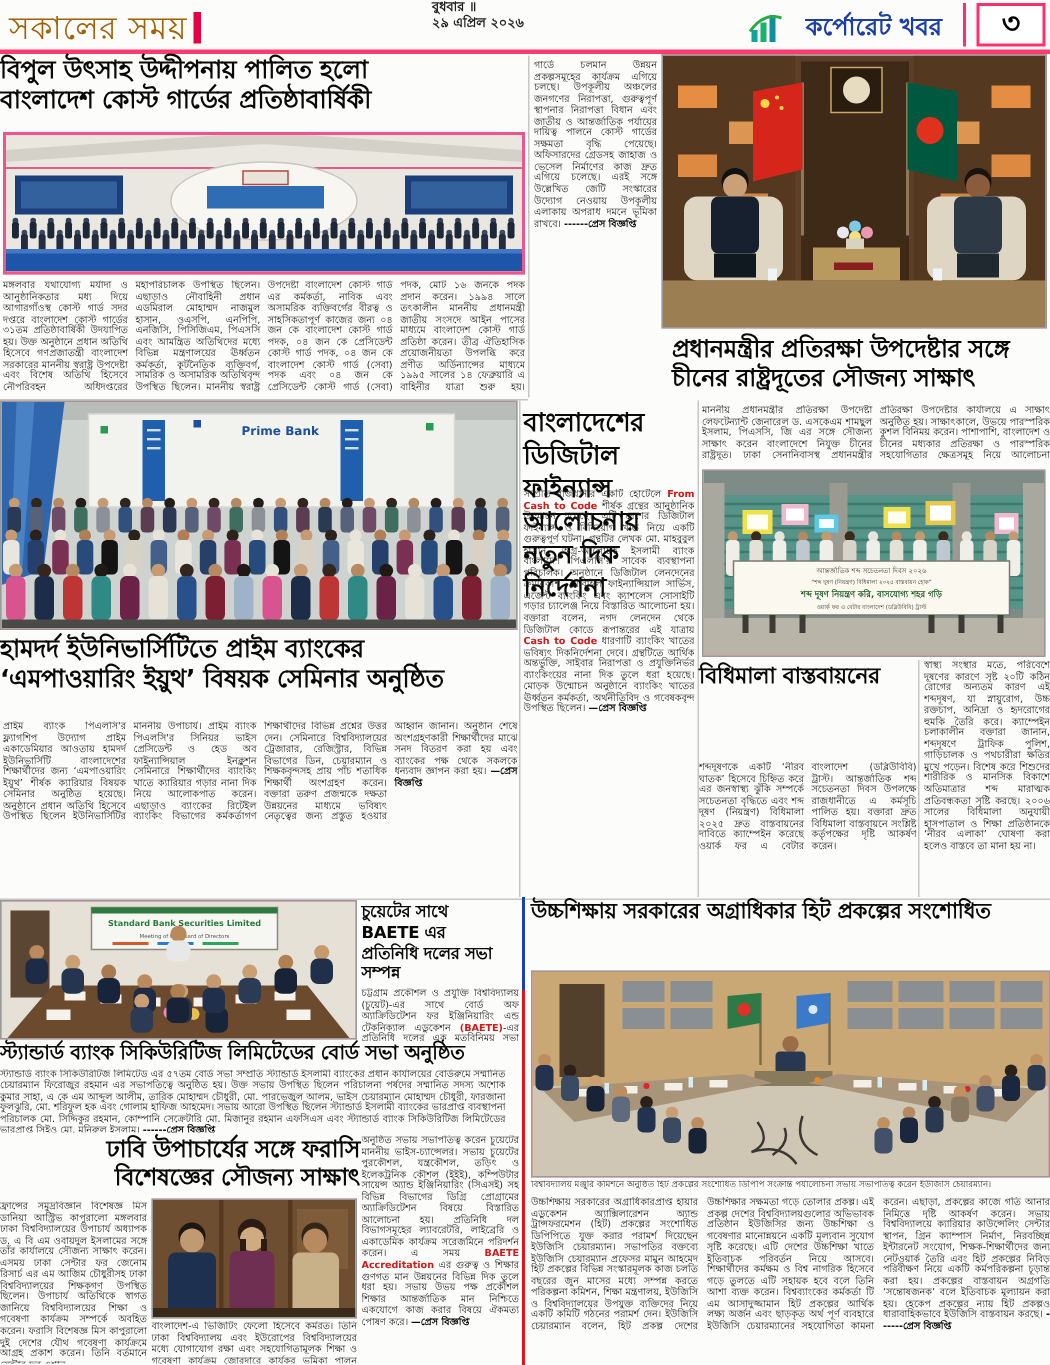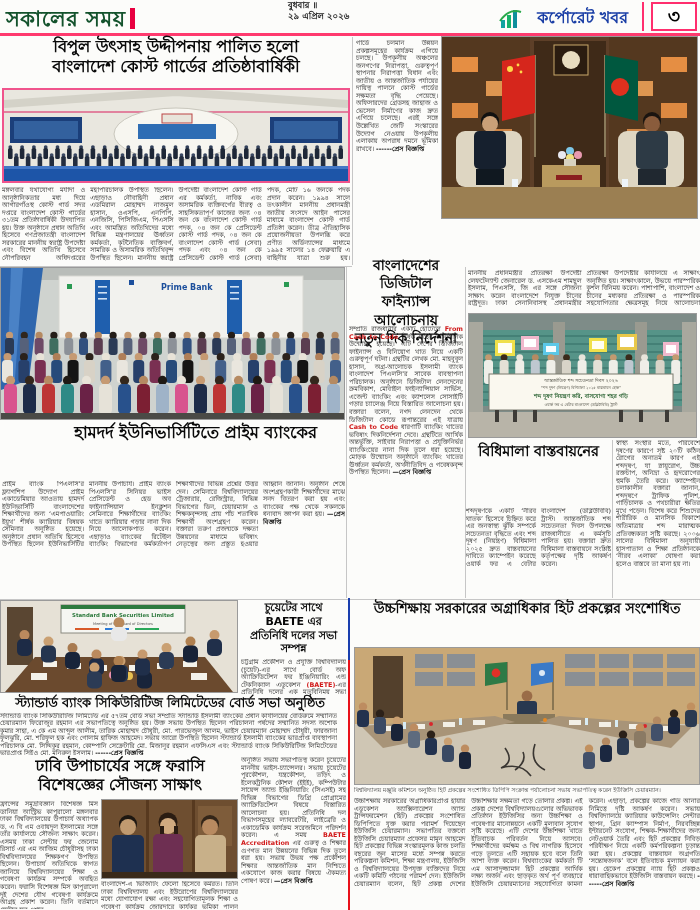--- a/index.html
+++ b/index.html
@@ -1,31 +1,31 @@
 <!DOCTYPE html>
 <html><head>
 <meta charset="utf-8">
 <style>
 *{margin:0;padding:0;box-sizing:border-box}
 html,body{background:#9a9a9a}
 body{font-family:"DejaVu Sans","Liberation Sans",sans-serif}
 #page{position:relative;width:700px;height:910px;margin:0 auto;background:#fcfcfa;overflow:hidden;color:#111}
 .abs{position:absolute}
-.hl{font-weight:bold;text-align:center;line-height:1.2;color:#090909;letter-spacing:-.2px}
+.hl{font-weight:bold;line-height:1.2;color:#090909;letter-spacing:-.2px}
 .body{font-size:6.4px;line-height:1.18;text-align:justify;color:#1d1d1d;overflow:hidden}
 .c4{column-count:4;column-gap:5px}
 .c3{column-count:3;column-gap:6px}
 .c2{column-count:2;column-gap:5px}
 .sign{font-weight:bold;color:#000}
 .red{color:#d11a1a;font-weight:bold}
 .vline{background:#c6c6c6;width:1px}
 .hline{background:#c6c6c6;height:1px}
 .ph{border:1px solid #9a9a9a;background:#fca5a5;overflow:hidden}
 .ph svg{display:block}
-#masthead{left:6px;top:3px;font-size:21px;font-weight:bold;color:#14532d;letter-spacing:.5px}
+#masthead{left:6px;top:3px;font-size:21px;font-weight:normal;color:#a16207;letter-spacing:.5px}
 #masthead .bar{display:inline-block;width:5px;height:21px;background:#e80040;vertical-align:-3px;margin-left:4px}
 #dateblock{left:288px;top:0;width:90px;text-align:left;font-size:8.6px;font-weight:bold;line-height:1.25;color:#222}
 #corplogo{right:72px;top:5px;display:flex;align-items:center;gap:14px}
 #corplogo .t{font-size:16px;font-weight:bold;color:#1b3fa6}
 #pagebox{right:3px;top:2px;width:46px;height:29px;border:2.5px solid #ff2e6e;background:#fff;text-align:center;font-size:19px;font-weight:bold;line-height:24px;color:#000}
 #pageboxline{right:56px;top:2px;width:2px;height:29px;background:#ff2e6e}
 #headrule{left:0;top:33px;width:700px;height:2.5px;background:#ff3a6e}
 </style>
 </head>
 <body>
@@ -240,20 +240,24 @@
       <g>
         <circle cx="120" cy="118" r="4" fill="#e8e8f0"></circle>
           <circle cx="128" cy="114" r="4" fill="#7ec8e8"></circle>
           <circle cx="136" cy="118" r="4" fill="#e89ab0"></circle>
           <circle cx="128" cy="121" r="4" fill="#f0e080"></circle>
         <rect x="122" y="122" width="12" height="7" fill="#d8d2c0"></rect>
       </g>
       <rect x="70" y="142" width="6" height="8" fill="#eef4f8"></rect>
         <rect x="180" y="142" width="6" height="8" fill="#eef4f8"></rect>
     </svg>
+  </div>
+  <div class="abs hl" style="left:448px;top:223px;width:252px;font-size:16px">
+    <div>প্রধানমন্ত্রীর প্রতিরক্ষা উপদেষ্টার সঙ্গে</div>
+    <div>চীনের রাষ্ট্রদূতের সৌজন্য সাক্ষাৎ</div>
   </div>
   <div class="abs body c2" style="left:468px;top:270px;width:232px;height:42px"><span>মাননীয় প্রধানমন্ত্রীর প্রতিরক্ষা উপদেষ্টা লেফটেন্যান্ট জেনারেল ড. এসকেএম শামছুল ইসলাম, পিএসসি, জি এর সঙ্গে সৌজন্য সাক্ষাৎ করেন বাংলাদেশে নিযুক্ত চীনের রাষ্ট্রদূত। ঢাকা সেনানিবাসস্থ প্রধানমন্ত্রীর প্রতিরক্ষা উপদেষ্টার কার্যালয়ে এ সাক্ষাৎ অনুষ্ঠিত হয়। সাক্ষাৎকালে, উভয়ে পারস্পরিক কুশল বিনিময় করেন। পাশাপাশি, বাংলাদেশ ও চীনের মধ্যকার প্রতিরক্ষা ও পারস্পরিক সহযোগিতার ক্ষেত্রসমূহ নিয়ে আলোচনা করেন এবং দুই দেশের বন্ধুত্বপূর্ণ সম্পর্কের খাতকে আরো সুদৃঢ় করার ব্যাপারে আশাবাদ ব্যক্ত করেন। </span></div>
 
   <div class="abs hline" style="left:0;top:265.5px;width:352px"></div>
   <div class="abs ph" style="left:0;top:267px;width:345px;height:153px">
     <svg id="pb-svg" width="343" height="151" viewBox="0 0 343 151">
       <rect width="343" height="151" fill="#cfd3cf"></rect>
       <rect width="343" height="12" fill="#b9bdb9"></rect>
       <polygon points="0,0 42,0 28,112 0,122" fill="#2f66ad"></polygon>
       <polygon points="10,0 22,0 14,110 6,112" fill="#4a82c6"></polygon>
@@ -394,25 +398,26 @@
           <circle cx="313.5" cy="112.4" r="4.6" fill="#33271d"></circle>
           <rect x="307" y="116" width="13" height="30" rx="4.333333333333333" fill="#7c1f33"></rect>
           <circle cx="332.5" cy="112.4" r="4.6" fill="#b58a62"></circle>
           <rect x="326" y="116" width="13" height="30" rx="4.333333333333333" fill="#9fb3c8"></rect>
         </g>
       <rect x="0" y="145" width="343" height="6" fill="#4a4a46"></rect>
     </svg>
   </div>
   <div class="abs hl" style="left:0;top:423px;width:391px;font-size:16.5px">
     <div>হামদর্দ ইউনিভার্সিটিতে প্রাইম ব্যাংকের</div>
+    <div>‘এমপাওয়ারিং ইয়ুথ’ বিষয়ক সেমিনার অনুষ্ঠিত</div>
   </div>
   <div class="abs body c4" style="left:2px;top:481px;width:343px;height:116px"><span>প্রাইম ব্যাংক পিএলসি'র ফ্ল্যাগশিপ উদ্যোগ প্রাইম একাডেমিয়ার আওতায় হামদর্দ ইউনিভার্সিটি বাংলাদেশের শিক্ষার্থীদের জন্য ‘এমপাওয়ারিং ইয়ুথ’ শীর্ষক ক্যারিয়ার বিষয়ক সেমিনার অনুষ্ঠিত হয়েছে। অনুষ্ঠানে প্রধান অতিথি হিসেবে উপস্থিত ছিলেন ইউনিভার্সিটির মাননীয় উপাচার্য। প্রাইম ব্যাংক পিএলসি'র সিনিয়র ভাইস প্রেসিডেন্ট ও হেড অব ফাইন্যান্সিয়াল ইনক্লুশন সেমিনারে শিক্ষার্থীদের ব্যাংকিং খাতে ক্যারিয়ার গড়ার নানা দিক নিয়ে আলোকপাত করেন। এছাড়াও ব্যাংকের রিটেইল ব্যাংকিং বিভাগের কর্মকর্তাগণ শিক্ষার্থীদের বিভিন্ন প্রশ্নের উত্তর দেন। সেমিনারে বিশ্ববিদ্যালয়ের ট্রেজারার, রেজিস্ট্রার, বিভিন্ন বিভাগের ডিন, চেয়ারম্যান ও শিক্ষকবৃন্দসহ প্রায় পাঁচ শতাধিক শিক্ষার্থী অংশগ্রহণ করেন। বক্তারা তরুণ প্রজন্মকে দক্ষতা উন্নয়নের মাধ্যমে ভবিষ্যৎ নেতৃত্বের জন্য প্রস্তুত হওয়ার আহ্বান জানান। অনুষ্ঠান শেষে অংশগ্রহণকারী শিক্ষার্থীদের মাঝে সনদ বিতরণ করা হয় এবং ব্যাংকের পক্ষ থেকে সকলকে ধন্যবাদ জ্ঞাপন করা হয়। </span><span class="sign">—প্রেস বিজ্ঞপ্তি</span></div>
 
   <div class="abs vline" style="left:346px;top:267px;height:331px"></div>
-  <div class="abs hl" style="left:349px;top:256px;width:114px;font-size:14px;line-height:1.3">
+  <div class="abs hl" style="left:349px;top:271px;width:114px;font-size:17px;line-height:1.3">
     <div>বাংলাদেশের ডিজিটাল</div>
     <div>ফাইন্যান্স আলোচনায়</div>
     <div>নতুন দিক নির্দেশনা</div>
   </div>
   <div class="abs body" style="left:349px;top:326px;width:114px;height:271px">
     <span>সম্প্রতি রাজধানীর একটি হোটেলে </span><span class="red">From Cash to Code</span><span> শীর্ষক গ্রন্থের আনুষ্ঠানিক উন্মোচন হয়েছে। এটি দেশের ডিজিটাল ফাইন্যান্স ও বিনিয়োগ খাত নিয়ে একটি গুরুত্বপূর্ণ ঘটনা। গ্রন্থটির লেখক মো. মাহবুবুল হাসান, অগ্র-আলোচক ইসলামী ব্যাংক বাংলাদেশ পিএলসি'র সাবেক ব্যবস্থাপনা পরিচালক। অনুষ্ঠানে ডিজিটাল লেনদেনের ক্রমবিকাশ, মোবাইল ফাইন্যান্সিয়াল সার্ভিস, এজেন্ট ব্যাংকিং এবং ক্যাশলেস সোসাইটি গড়ার চ্যালেঞ্জ নিয়ে বিস্তারিত আলোচনা হয়। বক্তারা বলেন, নগদ লেনদেন থেকে ডিজিটাল কোডে রূপান্তরের এই যাত্রায় </span><span class="red">Cash to Code</span><span> ধারণাটি ব্যাংকিং খাতের ভবিষ্যৎ দিকনির্দেশনা দেবে। গ্রন্থটিতে আর্থিক অন্তর্ভুক্তি, সাইবার নিরাপত্তা ও প্রযুক্তিনির্ভর ব্যাংকিংয়ের নানা দিক তুলে ধরা হয়েছে। মোড়ক উন্মোচন অনুষ্ঠানে ব্যাংকিং খাতের ঊর্ধ্বতন কর্মকর্তা, অর্থনীতিবিদ ও গবেষকবৃন্দ উপস্থিত ছিলেন। </span><span class="sign">—প্রেস বিজ্ঞপ্তি</span>
   </div>
   <div class="abs vline" style="left:465px;top:267px;height:331px"></div>
 
   <div class="abs ph" style="left:468px;top:313px;width:229px;height:125px">
@@ -570,21 +575,21 @@
     <div>প্রতিনিধি দলের সভা</div>
     <div>সম্পন্ন</div>
   </div>
   <div class="abs body" style="left:241px;top:659px;width:105px;height:35px"><span>চট্টগ্রাম প্রকৌশল ও প্রযুক্তি বিশ্ববিদ্যালয় (চুয়েট)-এর সাথে বোর্ড অফ অ্যাক্রিডিটেশন ফর ইঞ্জিনিয়ারিং এন্ড টেকনিক্যাল এডুকেশন </span><span class="red">(BAETE)</span><span>-এর প্রতিনিধি দলের এক মতবিনিময় সভা অনুষ্ঠিত হয়েছে। চুয়েটের কাউন্সিল কক্ষে</span></div>
 
   <div class="abs hl" style="left:0;top:695px;width:340px;font-size:13px;white-space:nowrap">
       <div>স্ট্যান্ডার্ড ব্যাংক সিকিউরিটিজ লিমিটেডের বোর্ড সভা অনুষ্ঠিত</div>
     </div>
   <div class="abs body" style="left:0;top:712.5px;width:337px;height:42px"><span>স্ট্যান্ডার্ড ব্যাংক সিকিউরিটিজ লিমিটেড এর ৫৭তম বোর্ড সভা সম্প্রতি স্ট্যান্ডার্ড ইসলামী ব্যাংকের প্রধান কার্যালয়ের বোর্ডরুমে সম্মানিত চেয়ারম্যান ফিরোজুর রহমান এর সভাপতিত্বে অনুষ্ঠিত হয়। উক্ত সভায় উপস্থিত ছিলেন পরিচালনা পর্ষদের সম্মানিত সদস্য অশোক কুমার সাহা, এ কে এম আব্দুল আলীম, তারিক মোহাম্মদ চৌধুরী, মো. পারভেজুল আলম, ভাইস চেয়ারম্যান মোহাম্মদ চৌধুরী, ফারজানা ফুলঝুরি, মো. শরিফুল হক এবং গোলাম হাফিজ আহমেদ। সভায় আরো উপস্থিত ছিলেন স্ট্যান্ডার্ড ইসলামী ব্যাংকের ভারপ্রাপ্ত ব্যবস্থাপনা পরিচালক মো. সিদ্দিকুর রহমান, কোম্পানি সেক্রেটারি মো. মিজানুর রহমান এফসিএস এবং স্ট্যান্ডার্ড ব্যাংক সিকিউরিটিজ লিমিটেডের ভারপ্রাপ্ত সিইও মো. মনিরুল ইসলাম। </span><span class="sign">------প্রেস বিজ্ঞপ্তি</span></div>
 
-  <div class="abs hl" style="left:0;top:757px;width:240px;font-size:15.5px;text-align:center">
+  <div class="abs hl" style="left:0;top:757px;width:240px;font-size:15.5px;text-align:right">
     <div>ঢাবি উপাচার্যের সঙ্গে ফরাসি</div>
     <div>বিশেষজ্ঞের সৌজন্য সাক্ষাৎ</div>
   </div>
   <div class="abs body" style="left:0;top:801px;width:98px;height:108px"><span>ফ্রান্সের সমুদ্রবিজ্ঞান বিশেষজ্ঞ মিস ডানিয়া আস্ট্রিভ কাপুরালো মঙ্গলবার ঢাকা বিশ্ববিদ্যালয়ের উপাচার্য অধ্যাপক ড. এ বি এম ওবায়দুল ইসলামের সঙ্গে তাঁর কার্যালয়ে সৌজন্য সাক্ষাৎ করেন। এসময় ঢাকা সেন্টার ফর জেনোম রিসার্চ এর এম আজিম চৌধুরীসহ ঢাকা বিশ্ববিদ্যালয়ের শিক্ষকগণ উপস্থিত ছিলেন। উপাচার্য অতিথিকে স্বাগত জানিয়ে বিশ্ববিদ্যালয়ের শিক্ষা ও গবেষণা কার্যক্রম সম্পর্কে অবহিত করেন। ফরাসি বিশেষজ্ঞ মিস কাপুরালো দুই দেশের যৌথ গবেষণা কার্যক্রমে আগ্রহ প্রকাশ করেন। তিনি বর্তমানে সেন্টার ফর ওশান</span></div>
   <div class="abs ph" style="left:101px;top:799px;width:137px;height:80px">
     <svg width="135" height="78" viewBox="0 0 135 78">
       <rect width="135" height="78" fill="#6e4e30"></rect>
       <rect x="44" y="0" width="3" height="78" fill="#57391f"></rect>
         <rect x="90" y="0" width="3" height="78" fill="#57391f"></rect>
       <rect x="96" y="6" width="34" height="40" fill="#7e5c3a"></rect>

